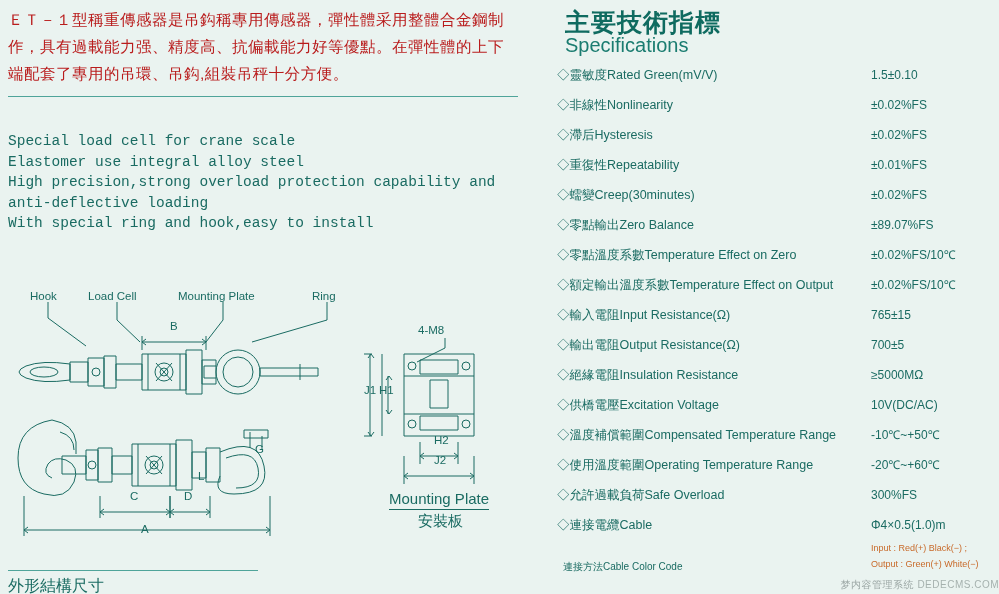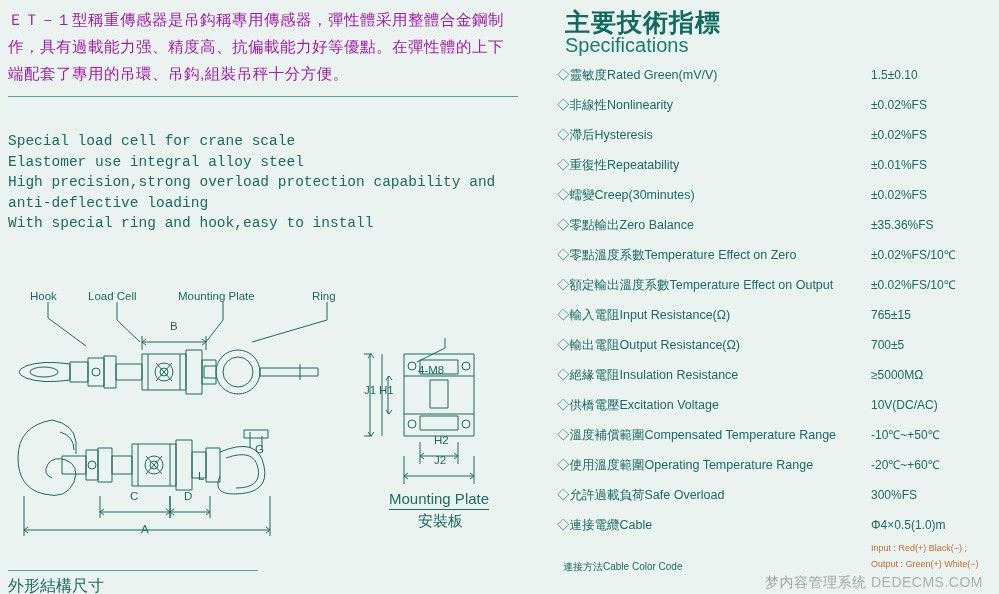--- a/index.html
+++ b/index.html
@@ -22,21 +22,21 @@
     left: 0; top: 0;
     width: 530px; height: 594px;
   }
   #chinese-intro {
     position: absolute;
     left: 8px; top: 6px;
     width: 500px;
     font-size: 15.5px;
     line-height: 27px;
     letter-spacing: 0.5px;
-    color: #a21caf;
+    color: #b91c1c;
   }
   #left-divider {
     position: absolute;
     left: 8px; top: 96px;
     width: 510px;
     height: 1px;
     background: #4fa49a;
   }
   #english-intro {
     position: absolute;
@@ -147,22 +147,22 @@
   }
   #color-code {
     position: absolute;
     left: 18px; top: 560px;
     font-size: 10px;
     color: #1a6b62;
   }
   
   #watermark {
     position: absolute;
-    right: 16px; bottom: 2px;
-    font-size: 14px;
+    right: 0; bottom: 2px;
+    font-size: 10px;
     color: #9aa6a3;
     letter-spacing: 0.5px;
     opacity: 0.85;
   }
   #watermark .wm-cn { color: #8d9997; }
   svg { display: block; }
 </style>
 </head>
 <body>
 
@@ -277,21 +277,21 @@
           <path d="M404,176 l0,28 M474,176 l0,28"></path>
           <path d="M404,196 l70,0"></path>
           <path d="M408,193 l-4,3 l4,3 M470,193 l4,3 l-4,3"></path>
         </g>
       </svg>
 
       <span class="lbl" style="left:30px; top:10px;">Hook</span>
       <span class="lbl" style="left:88px; top:10px;">Load Cell</span>
       <span class="lbl" style="left:178px; top:10px;">Mounting Plate</span>
       <span class="lbl" style="left:312px; top:10px;">Ring</span>
-      <span class="lbl" style="left:418px; top:44px;margin-top:40px;">4-M8</span>
+      <span class="lbl" style="left:418px; top:44px;">4-M8</span>
 
       <span class="dim" style="left:170px; top:40px;">B</span>
       <span class="dim" style="left:130px; top:210px;">C</span>
       <span class="dim" style="left:184px; top:210px;">D</span>
       <span class="dim" style="left:141px; top:243px;">A</span>
       <span class="dim" style="left:255px; top:163px;">G</span>
       <span class="dim" style="left:198px; top:190px;">L</span>
       <span class="dim" style="left:364px; top:104px;">J1</span>
       <span class="dim" style="left:379px; top:104px;">H1</span>
       <span class="dim" style="left:434px; top:154px;">H2</span>
@@ -325,21 +325,21 @@
       <div class="spec-row">
         <span class="spec-name"><span>◇</span><span>重復性Repeatability</span></span>
         <span class="spec-value">±0.01%FS</span>
       </div>
       <div class="spec-row">
         <span class="spec-name"><span>◇</span><span>蠕變Creep(30minutes)</span></span>
         <span class="spec-value">±0.02%FS</span>
       </div>
       <div class="spec-row">
         <span class="spec-name"><span>◇</span><span>零點輸出Zero Balance</span></span>
-        <span class="spec-value">±35.36%FS</span>
+        <span class="spec-value">±89.07%FS</span>
       </div>
       <div class="spec-row">
         <span class="spec-name"><span>◇</span><span>零點溫度系數Temperature Effect on Zero</span></span>
         <span class="spec-value">±0.02%FS/10℃</span>
       </div>
       <div class="spec-row">
         <span class="spec-name"><span>◇</span><span>額定輸出溫度系數Temperature Effect on Output</span></span>
         <span class="spec-value">±0.02%FS/10℃</span>
       </div>
       <div class="spec-row">

